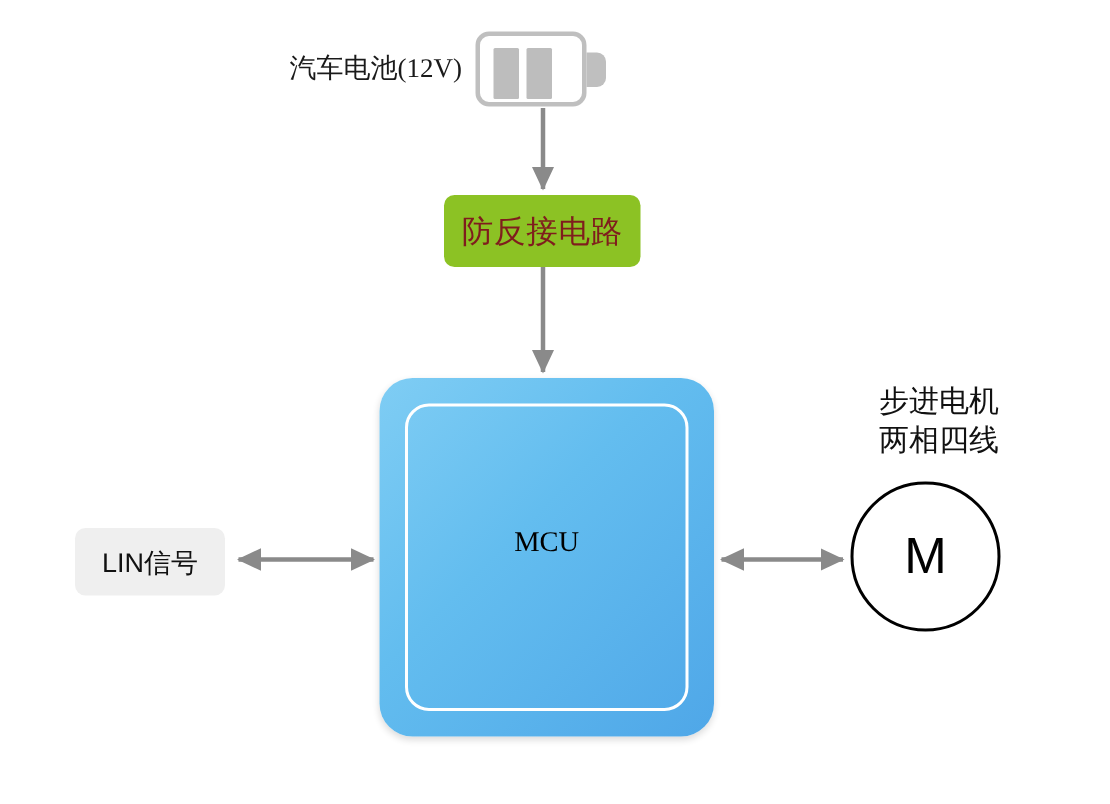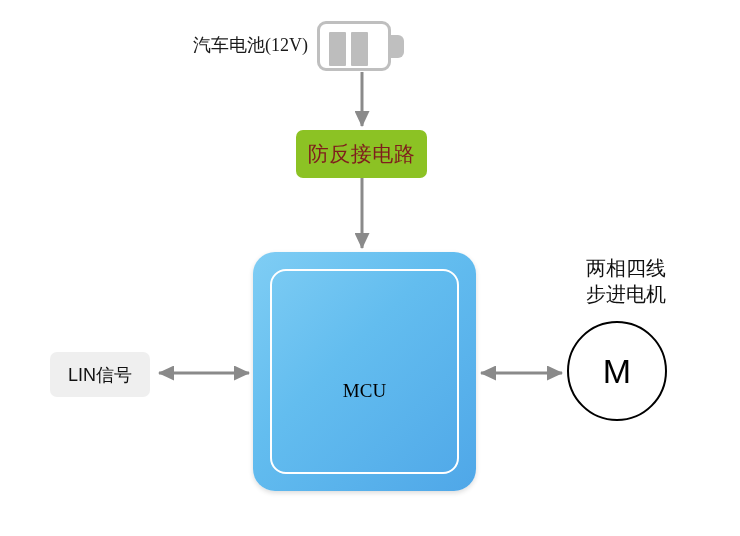--- a/index.html
+++ b/index.html
@@ -119,21 +119,21 @@
     position: absolute;
     left: 0;
     right: 0;
     top: 97px;
     text-align: center;
     font-family: "Liberation Serif", "DejaVu Serif", serif;
     font-size: 19px;
     line-height: 26px;
     color: #000000;
   }
-  #mcu-text .mcu-line { display: block; margin-top: 29px; }
+  #mcu-text .mcu-line { display: block; }
 
   
   #lin-box {
     position: absolute;
     left: 50px;
     top: 352px;
     width: 100px;
     height: 45px;
     background: #efefef;
     border-radius: 7px;
@@ -250,21 +250,21 @@
     <div id="mcu-text">
       <span class="mcu-line">MCU</span>
     </div>
   </div>
 
   <div id="lin-box">
     <span id="lin-label">LIN信号</span>
   </div>
 
   <div id="motor-label">
+    <span class="motor-line">步进电机</span>
     <span class="motor-line">两相四线</span>
-    <span class="motor-line">步进电机</span>
   </div>
 
   <div id="motor-circle">
     <span id="motor-symbol">M</span>
   </div>
 
 </div>
 
 </body></html>

